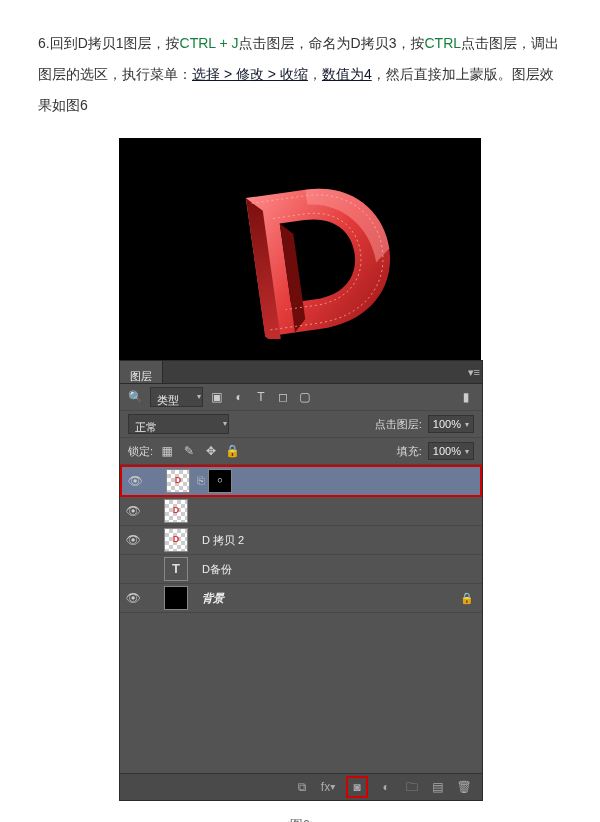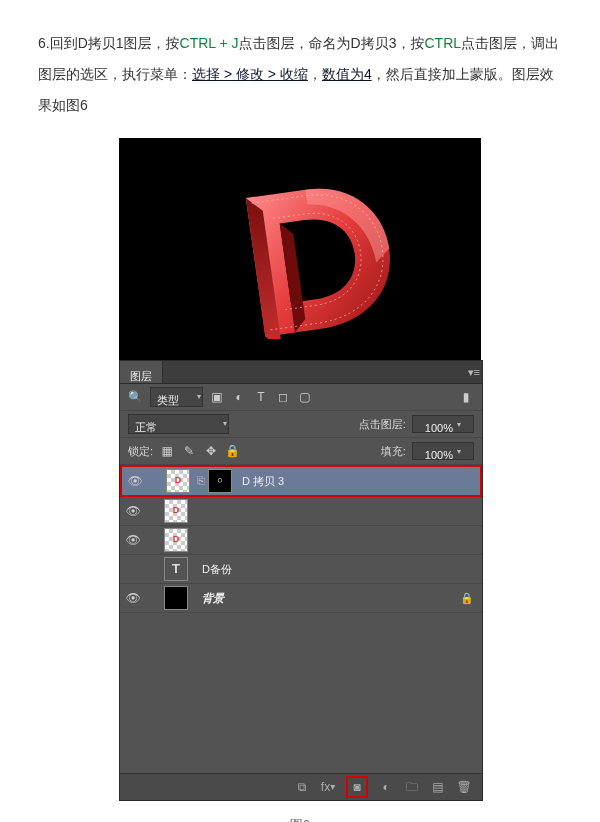--- a/index.html
+++ b/index.html
@@ -77,24 +77,24 @@
   .icon-btn {
     width: 16px; height:16px;
     display:inline-flex; align-items:center; justify-content:center;
     color:#ccc; font-size:12px;
   }
   .label { color:#ddd; }
   .valbox {
     background:#454545;
     border:1px solid #333;
     height:16px;
-    padding:0 12px;
+    padding:0 4px;
     font-size:11px;
     color:#eee;
-    display:flex; 
+    display:flex; align-items:center;
   }
   .valbox .arrow { margin-left:4px; font-size:8px; color:#bbb; }
   .layers {
     background:#535353;
     padding-bottom: 160px;
   }
   .layer {
     display:flex;
     align-items:center;
     height: 28px;
@@ -258,39 +258,39 @@
     <div class="layers">
 
       <div class="layer selected">
         <div class="eye">👁</div>
         <div class="indent"></div>
         <div class="thumb">
             <span class="d-mini">D</span>
           </div>
         <div class="linkicon">⎘</div>
         <div class="mask">○</div>
-        <div class="layer-name">D 拷贝 3</div>
       </div>
 
       <div class="layer">
         <div class="eye">👁</div>
         <div class="indent"></div>
         <div class="thumb">
             <span class="d-mini">D</span>
           </div>
         <div style="width:10px"></div>
       </div>
 
       <div class="layer">
         <div class="eye">👁</div>
         <div class="indent"></div>
         <div class="thumb">
             <span class="d-mini">D</span>
           </div>
         <div style="width:10px"></div>
+        <div class="layer-name">D 拷贝 2</div>
       </div>
 
       <div class="layer">
         <div class="eye off">▢</div>
         <div class="indent"></div>
         <div class="thumb text">T</div>
         <div style="width:10px"></div>
         <div class="layer-name">D备份</div>
       </div>
 

